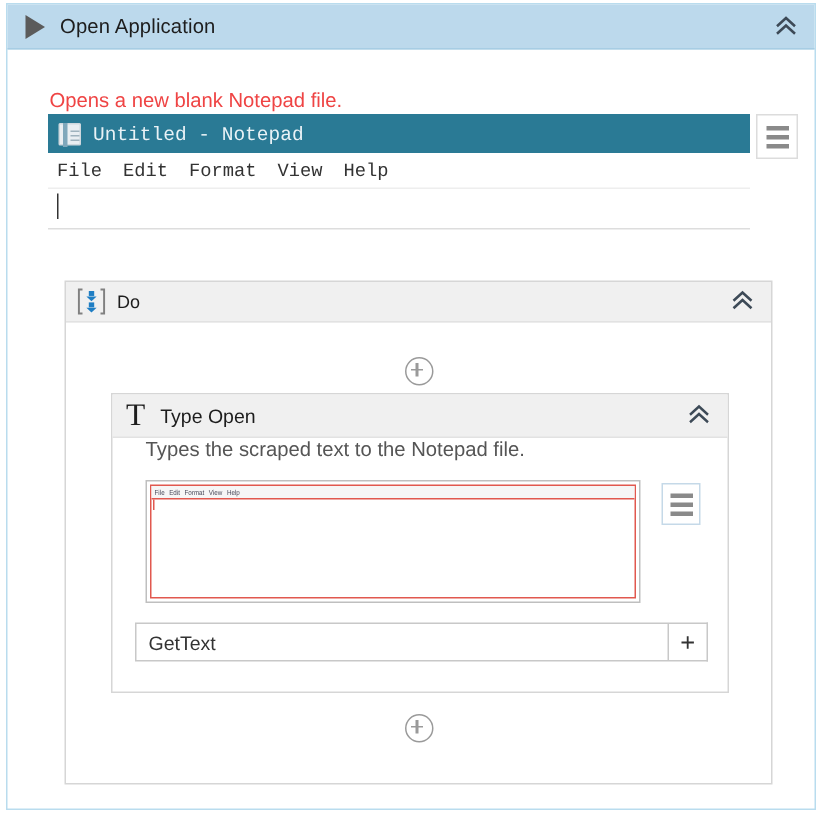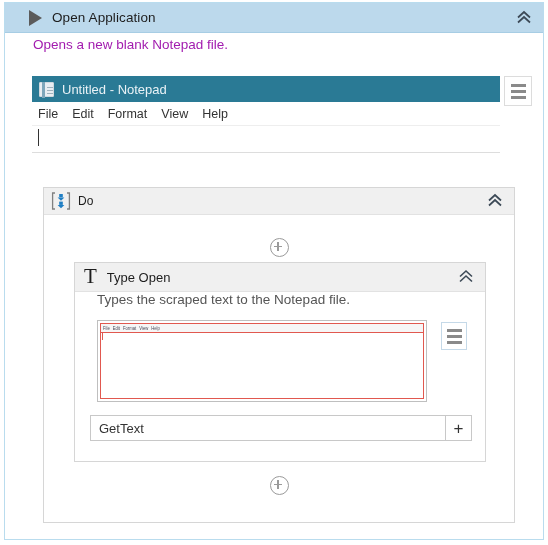--- a/index.html
+++ b/index.html
@@ -28,21 +28,21 @@
     background: #ffffff;
   }
 
   .activity-header {
     position: relative;
     height: 29px;
     background: #bcd9ec;
     border-bottom: 1px solid #a7cde4;
     display: flex;
     align-items: center;
-    padding-left: 24px;
+    padding-left: 12px;
   }
   .play-icon {
     width: 0;
     height: 0;
     border-left: 13px solid #5b5b5b;
     border-top: 8px solid transparent;
     border-bottom: 8px solid transparent;
     margin-right: 10px;
     flex: 0 0 auto;
   }
@@ -55,38 +55,39 @@
     position: absolute;
     right: 10px;
     top: 50%;
     transform: translateY(-50%);
     width: 18px;
     height: 16px;
   }
   .chev svg { display: block; }
 
   .activity-desc {
-    padding: 4px 0 0 28px;
+    padding: 26px 0 0 28px;
     font-size: 13.5px;
-    color: #a21caf;
+    color: #ef4444;
   }
 
   
   .notepad-row {
     position: absolute;
     left: 27px;
     top: 73px;
     width: 500px;
   }
   .notepad-wrap {
     position: relative;
   }
   .notepad-win {
     width: 468px;
     box-sizing: border-box;
+    font-family: Liberation Mono, monospace;
   }
   .np-titlebar {
     height: 26px;
     background: #2a7a95;
     display: flex;
     align-items: center;
     padding-left: 7px;
   }
   .np-icon {
     width: 15px;

